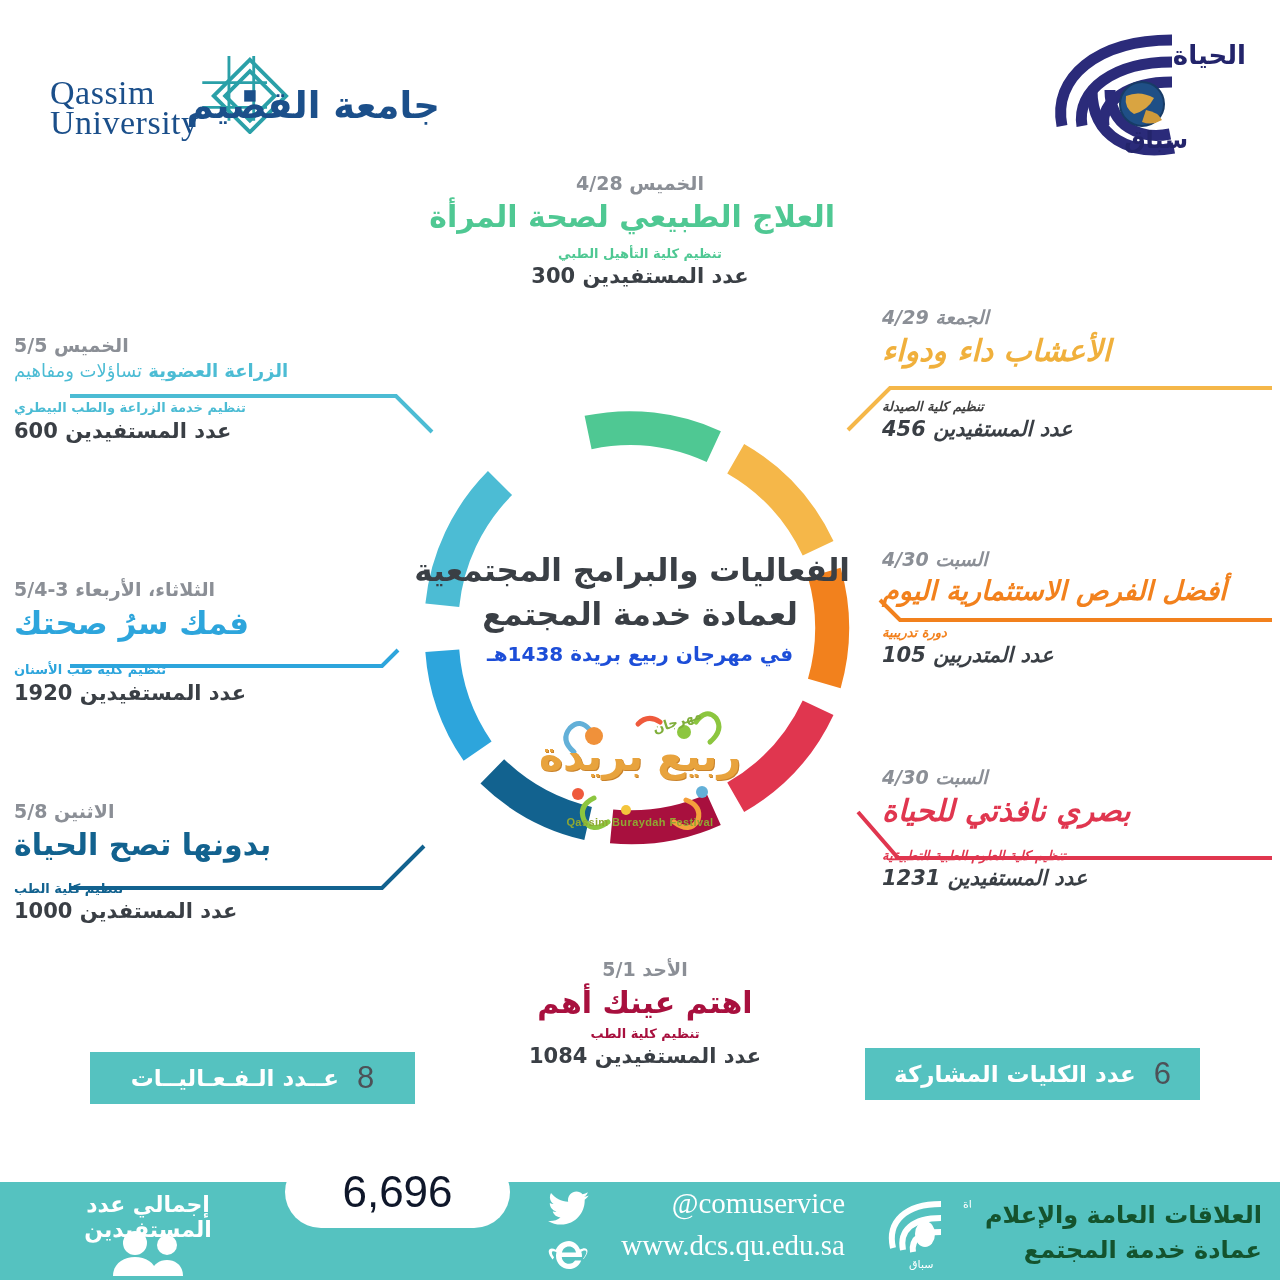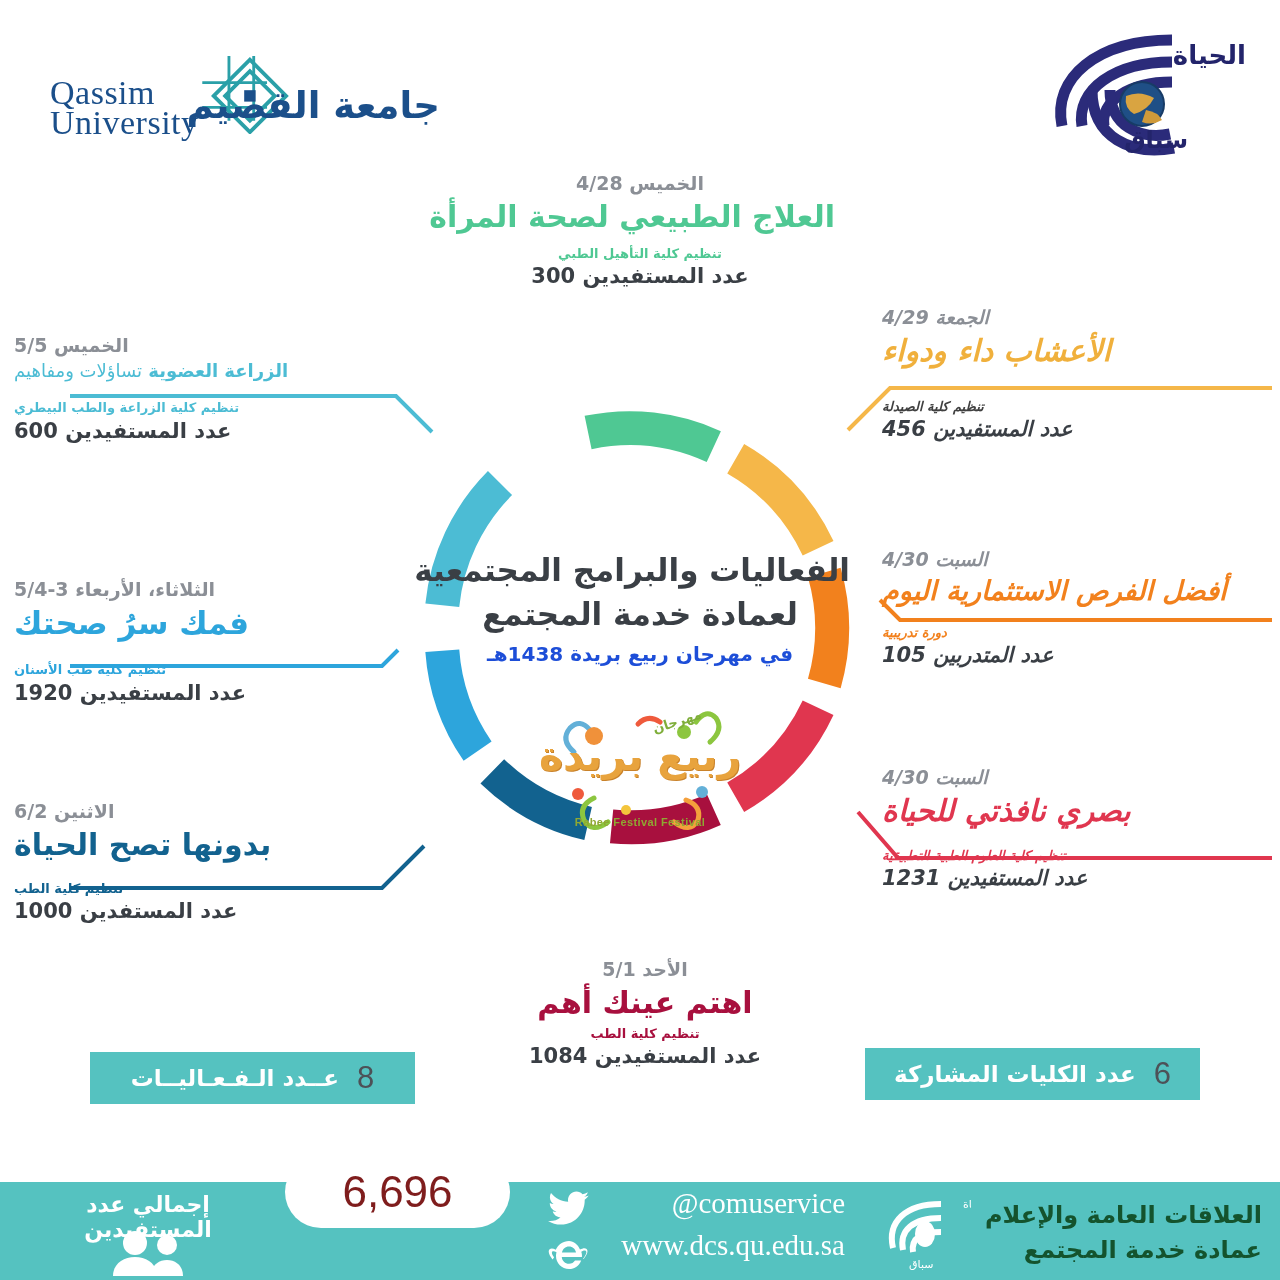--- a/index.html
+++ b/index.html
@@ -61,21 +61,21 @@
 
   
   .footer{position:absolute;left:0;bottom:0;width:1280px;height:98px;background:#55c2c0;}
   .foot-left{position:absolute;right:18px;top:12px;display:flex;align-items:center;gap:14px;}
   .foot-left .fl-text{color:#14532d;font-size:24px;font-weight:700;line-height:1.45;text-align:right;}
   .foot-mid{position:absolute;right:435px;top:0;text-align:right;direction:ltr;}
   .foot-mid .fm-row{display:flex;align-items:center;gap:14px;justify-content:flex-end;color:#fff;
       font-family:"Liberation Serif","DejaVu Serif",serif;font-size:29px;line-height:1.45;}
   .total-pill{position:absolute;left:285px;top:-26px;width:225px;height:72px;background:#fff;border-radius:36px;
       display:flex;align-items:center;justify-content:center;}
-  .total-pill .tp-num{color:#7f1d1d;font-size:44px;font-family:"Liberation Sans",sans-serif;}
+  .total-pill .tp-num{color:#0f172a;font-size:44px;font-family:"Liberation Sans",sans-serif;}
   .total-label{position:absolute;left:28px;top:10px;width:240px;text-align:center;color:#fff;font-size:22px;font-weight:700;}
   .people-ico{position:absolute;left:105px;top:48px;}
   .ie-ico{position:absolute;left:548px;top:55px;}
   .tw-ico{position:absolute;left:548px;top:8px;}
 </style>
 </head>
 <body>
 
 <div id="stage">
 
@@ -161,21 +161,21 @@
         <path d="M104 18 q10 -10 22 -2" stroke="#ef5a3c"></path>
       </g>
       <circle cx="60" cy="30" r="9" fill="#f0913a"></circle>
       <circle cx="150" cy="26" r="7" fill="#8cc63f"></circle>
       <circle cx="44" cy="88" r="6" fill="#ef5a3c"></circle>
       <circle cx="168" cy="86" r="6" fill="#63b0d8"></circle>
       <circle cx="92" cy="104" r="5" fill="#f4c53c"></circle>
     </svg>
     <div class="fest-tiny">مهرجان</div>
     <div class="fest-ar">ربيع بريدة</div>
-    <div class="fest-sub">Rabee Festival Festival</div>
+    <div class="fest-sub">Qassim Buraydah Festival</div>
   </div>
 
   <div class="ev top" style="top:172px;">
     <div class="date">الخميس 4/28</div>
     <div class="title" style="color:#4fc893;font-size:30px;">العلاج الطبيعي لصحة المرأة</div>
     <div class="org" style="color:#4fc893;">تنظيم كلية التأهيل الطبي</div>
     <div class="cnt">عدد المستفيدين 300</div>
   </div>
 
   <div class="ev right" style="top:306px;">
@@ -200,40 +200,40 @@
   </div>
 
   <div class="ev bottom" style="top:958px;">
     <div class="date">الأحد 5/1</div>
     <div class="title" style="color:#a8103e;font-size:30px;">اهتم عينك أهم</div>
     <div class="org" style="color:#a8103e;margin-top:3px;">تنظيم كلية الطب</div>
     <div class="cnt">عدد المستفيدين 1084</div>
   </div>
 
   <div class="ev left" style="top:800px;">
-    <div class="date">الاثنين 6/2</div>
+    <div class="date">الاثنين 5/8</div>
     <div class="title" style="color:#12628f;font-size:30px;">بدونها تصح الحياة</div>
     <div class="org" style="color:#12628f;margin-top:16px;">تنظيم كلية الطب</div>
     <div class="cnt">عدد المستفدين 1000</div>
   </div>
 
   <div class="ev left" style="top:578px;">
     <div class="date">الثلاثاء، الأربعاء 3-5/4</div>
     <div class="title" style="color:#2da5dc;font-size:31px;">فمك سرُ صحتك</div>
     <div class="org" style="color:#2da5dc;margin-top:18px;">تنظيم كلية طب الأسنان</div>
     <div class="cnt">عدد المستفيدين 1920</div>
   </div>
 
   <div class="ev left" style="top:334px;width:410px;">
     <div class="date" style="text-align:left;">الخميس 5/5</div>
     <div class="title" style="color:#4cbcd4;font-size:18px;">
       <span>الزراعة العضوية</span>
       <span style="font-weight:400;">تساؤلات ومفاهيم</span>
     </div>
-    <div class="org" style="color:#4cbcd4;margin-top:17px;">تنظيم كلية الزراعة والطب البيطري</div>
+    <div class="org" style="color:#4cbcd4;margin-top:17px;">تنظيم خدمة الزراعة والطب البيطري</div>
     <div class="cnt">عدد المستفيدين 600</div>
   </div>
 
   <div class="chip" id="chip-events">
     <span class="chip-num">8</span>
     <span class="chip-label">عــدد الـفـعـاليــات</span>
   </div>
   <div class="chip" id="chip-colleges">
     <span class="chip-num">6</span>
     <span class="chip-label">عدد الكليات المشاركة</span>

